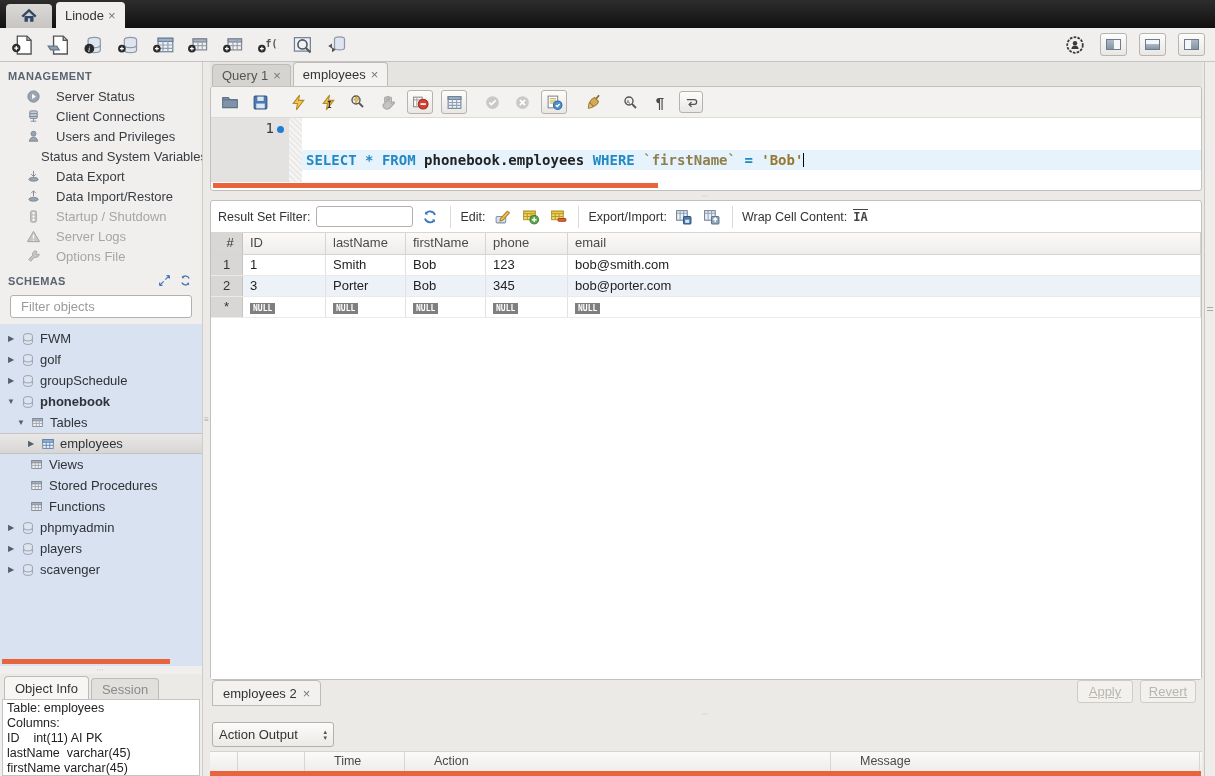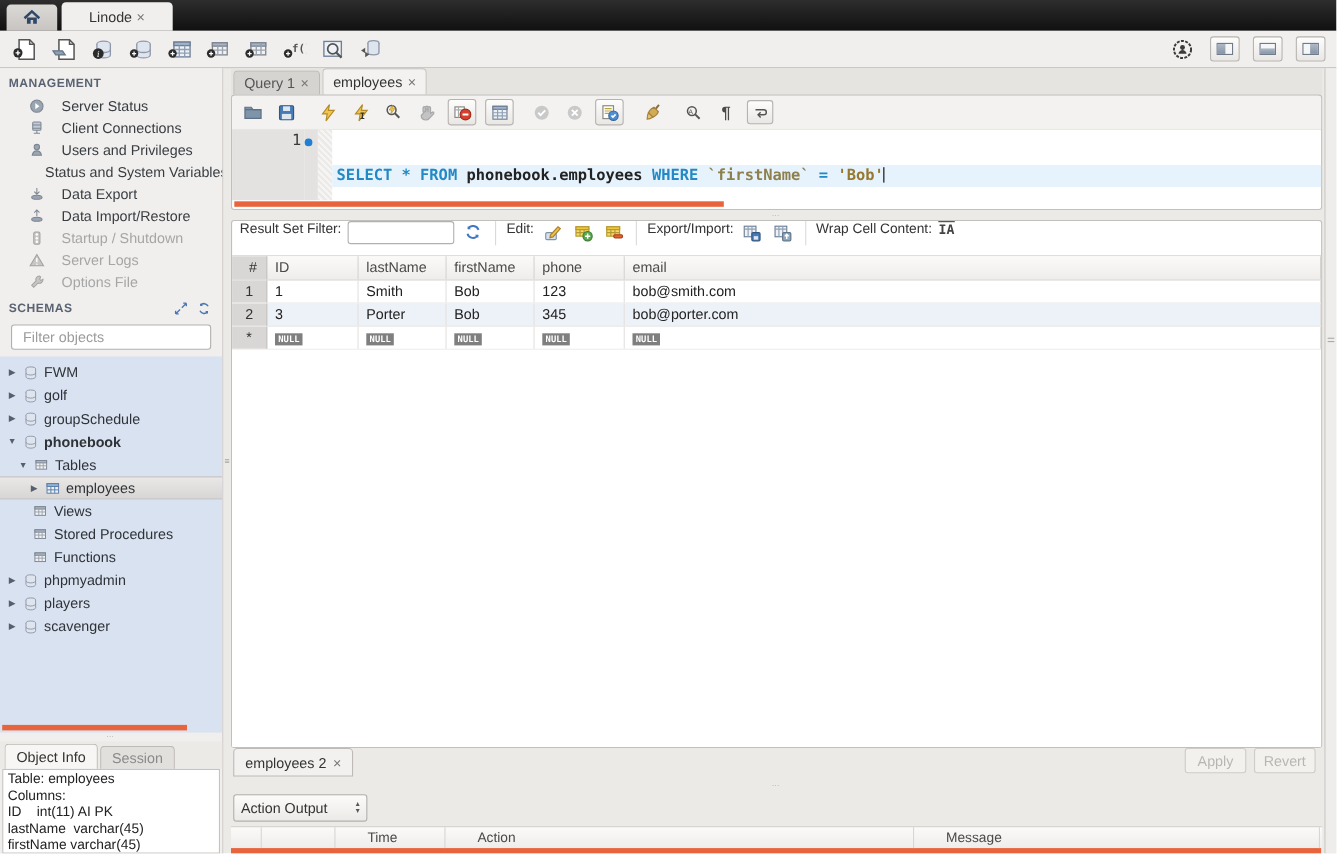--- a/index.html
+++ b/index.html
@@ -2,21 +2,21 @@
 <html><head>
 <meta charset="utf-8">
 <style>
   * { margin:0; padding:0; box-sizing:border-box; }
   html,body { width:1215px; height:776px; overflow:hidden; font-family:"Liberation Sans", sans-serif; }
   .app { width:1215px; height:776px; display:flex; flex-direction:column; background:#eceae7; position:relative; }
 
   
   .titlebar { height:28px; background:linear-gradient(#2d2d2d,#101010); display:flex; align-items:flex-end; padding-left:6px; flex:none; }
   .home-tab { width:46px; height:24px; background:linear-gradient(#dbd9d6,#c7c4c1); border-radius:4px 4px 0 0; display:flex; align-items:center; justify-content:center; margin-right:4px; }
-  .conn-tab { height:26px; background:#f1efed; border-radius:4px 4px 0 0; display:flex; align-items:center; padding:0 25px; font-size:13px; color:#333; gap:4px; }
+  .conn-tab { height:26px; background:#f1efed; border-radius:4px 4px 0 0; display:flex; align-items:center; padding:0 9px; font-size:13px; color:#333; gap:4px; }
   .tab-close { color:#777; font-size:13px; cursor:default; }
 
   
   .main-toolbar { height:34px; background:#f1efed; border-bottom:1px solid #c6c4c1; display:flex; align-items:center; padding:0 10px; gap:9px; flex:none; }
   .tb-icon { width:26px; height:24px; display:flex; align-items:center; justify-content:center; }
   .tb-spacer { flex:1; }
   .panel-btn { width:27px; height:23px; border:1px solid #b7b4b1; border-radius:3px; background:linear-gradient(#fdfdfc,#e9e7e4); display:flex; align-items:center; justify-content:center; margin-left:3px; }
   .panel-inner { width:15px; height:11px; border:1px solid #6f7b89; background:#f4f6f8; position:relative; }
   .panel-inner .fill { position:absolute; background:linear-gradient(#aeb9c6,#8494a6); }
   .fill-left { left:0; top:0; bottom:0; width:7px; }
@@ -79,41 +79,41 @@
   .code { flex:1; font-family:"DejaVu Sans Mono",monospace; font-size:14px; font-weight:bold; white-space:pre; }
   .code-line { height:20px; line-height:20px; background:#e6f3fc; padding-left:4px; }
   .kw { color:#2389c5; } .pl { color:#222; } .ident { color:#8e7f4c; } .str { color:#96782f; }
   .caret { display:inline-block; width:1px; height:14px; background:#000; vertical-align:-2px; }
   .editor-hscroll { height:8px; position:relative; }
   .editor-hscroll .bar { position:absolute; left:2px; top:1px; width:445px; height:5px; background:#e8643c; }
 
   .h-split { height:9px; display:flex; align-items:center; justify-content:center; color:#a9a7a4; font-size:7px; letter-spacing:2px; flex:none; }
 
   .result-box { flex:1; border:1px solid #c2c0bd; border-radius:3px; background:#fff; display:flex; flex-direction:column; min-height:0; }
-  .result-toolbar { height:32px; border-bottom:1px solid #d8d6d3; display:flex; padding:0 7px; gap:6px; font-size:12.5px; color:#333; flex:none; }
+  .result-toolbar { height:32px; border-bottom:1px solid #d8d6d3; display:flex; align-items:center; padding:0 7px; gap:6px; font-size:12.5px; color:#333; flex:none; }
   .rt-input { width:97px; height:21px; border:1px solid #b3b1ae; border-radius:3px; font-size:12px; padding:0 4px; outline:none; font-family:"Liberation Sans",sans-serif; }
   .rt-sep { width:1px; height:22px; background:#dcdad7; margin:0 3px; }
   .rt-icon { width:22px; height:20px; display:flex; align-items:center; justify-content:center; }
   .wrap-glyph { font-family:"DejaVu Sans Mono",monospace; font-size:12px; font-weight:bold; color:#444; border-top:1px solid #444; }
 
   .grid { flex:none; }
   .grid-header { display:flex; height:22px; background:linear-gradient(#fbfaf9,#efedeb); border-bottom:1px solid #d6d4d1; font-size:13px; color:#4a4a4a; }
   .gh-cell { border-right:1px solid #d6d4d1; padding:2px 0 0 7px; overflow:hidden; }
   .grid-row { display:flex; height:21px; font-size:13px; color:#222; border-bottom:1px solid #eceae7; }
   .grid-row.alt { background:#edf1f8; }
   .num-cell { width:32px; flex:none; background:#d9d7d5; border-right:1px solid #c6c4c1; text-align:center; padding-top:2px; color:#333; }
   .gc { border-right:1px solid #e4e2df; padding:2px 0 0 7px; overflow:hidden; white-space:nowrap; }
   .w-id{width:83px;flex:none;} .w-ln{width:80px;flex:none;} .w-fn{width:80px;flex:none;} .w-ph{width:82px;flex:none;} .w-em{flex:1;}
   .null-badge { display:inline-block; background:#7f7f7f; color:#fff; font-family:"DejaVu Sans Mono",monospace; font-size:8px; font-weight:bold; padding:1px 3px; margin-top:3px; }
   .grid-filler { flex:1; background:#fff; }
 
   .bottom-row { height:30px; display:flex; align-items:flex-start; padding:0 6px 0 2px; gap:2px; flex:none; }
   .btab { height:26px; padding:0 10px; font-size:13px; color:#333; background:#f2f1ef; border:1px solid #bdbab7; border-radius:4px 4px 0 0; display:flex; align-items:center; gap:6px; }
   .br-spacer { flex:1; }
-  .ghost-btn { width:56px; height:23px; margin-bottom:2px; border:1px solid #cfccc8; border-radius:3px; background:#f3f1ee; color:#b9b6b2; font-size:13px; display:flex; align-items:center; justify-content:center; margin-left:5px; }
+  .ghost-btn { width:56px; height:23px; margin-bottom:2px; border:1px solid #cfccc8; border-radius:3px; background:#f3f1ee; color:#b9b6b2; font-size:13px; display:flex; align-items:center; justify-content:center; margin-left:5px;text-decoration:underline; }
 
   .action-output { flex:none; }
   .ao-row { padding:4px 0 4px 2px; }
   .ao-select { width:122px; height:25px; border:1px solid #b3b1ae; border-radius:3px; background:linear-gradient(#fcfbfa,#eceae7); display:flex; align-items:center; padding:0 6px; font-size:13px; color:#333; }
   .ao-select .lbl { flex:1; }
   .spin { display:flex; flex-direction:column; align-items:center; font-size:7px; color:#555; line-height:6px; }
   .ao-header { display:flex; height:20px; background:linear-gradient(#fbfaf9,#efedeb); border-top:1px solid #d6d4d1; font-size:12.5px; color:#4a4a4a;gap:22px; }
   .ao-cell { border-right:1px solid #d8d6d3; padding:2px 0 0 7px; overflow:hidden; white-space:nowrap; }
   .ao-b1{width:28px;flex:none;} .ao-b2{width:45px;flex:none;} .ao-time{width:78px;flex:none;} .ao-action{width:404px;flex:none;} .ao-msg{width:347px;flex:none;} .ao-dur{flex:1;border-right:none;}
   .ao-scroll { height:5px; background:#e8643c; margin-right:1px; }

